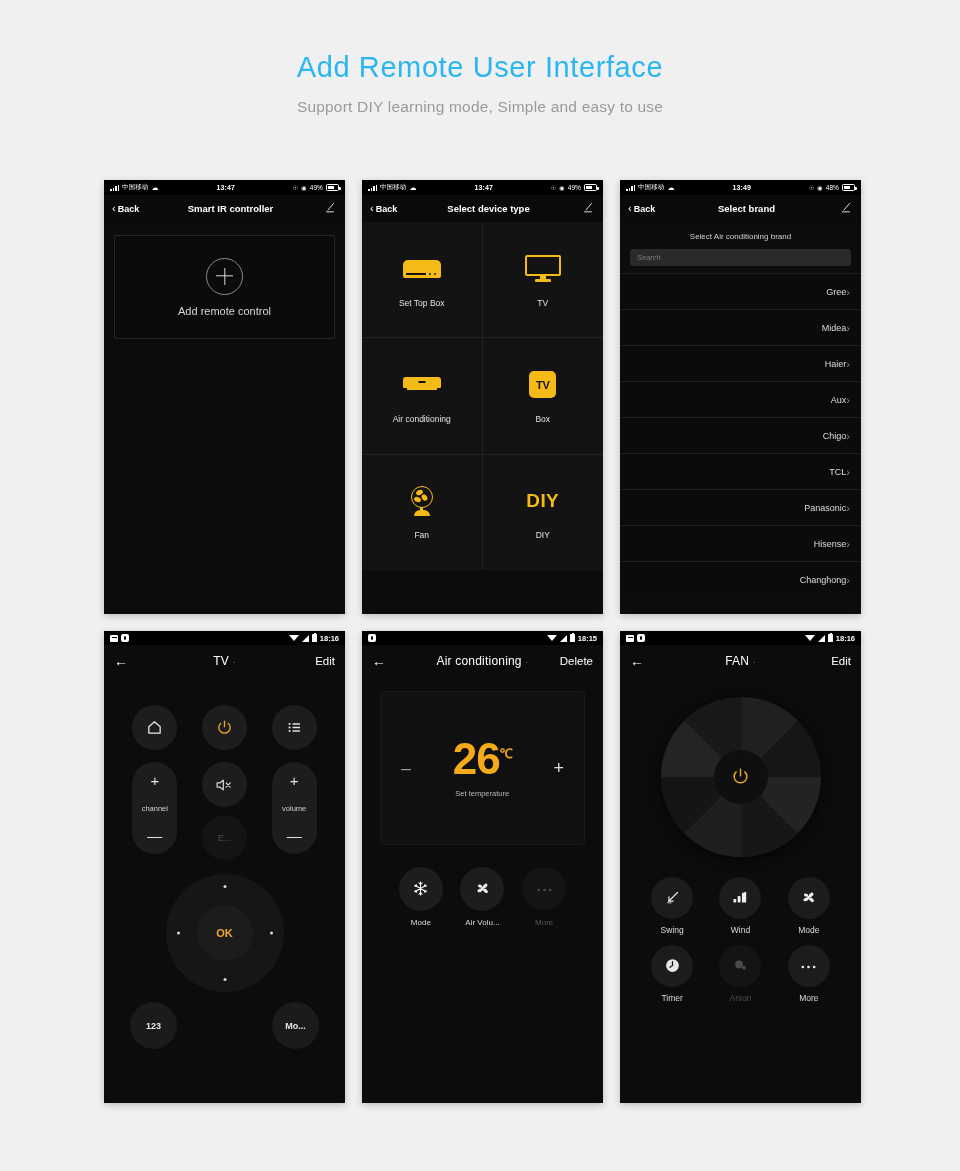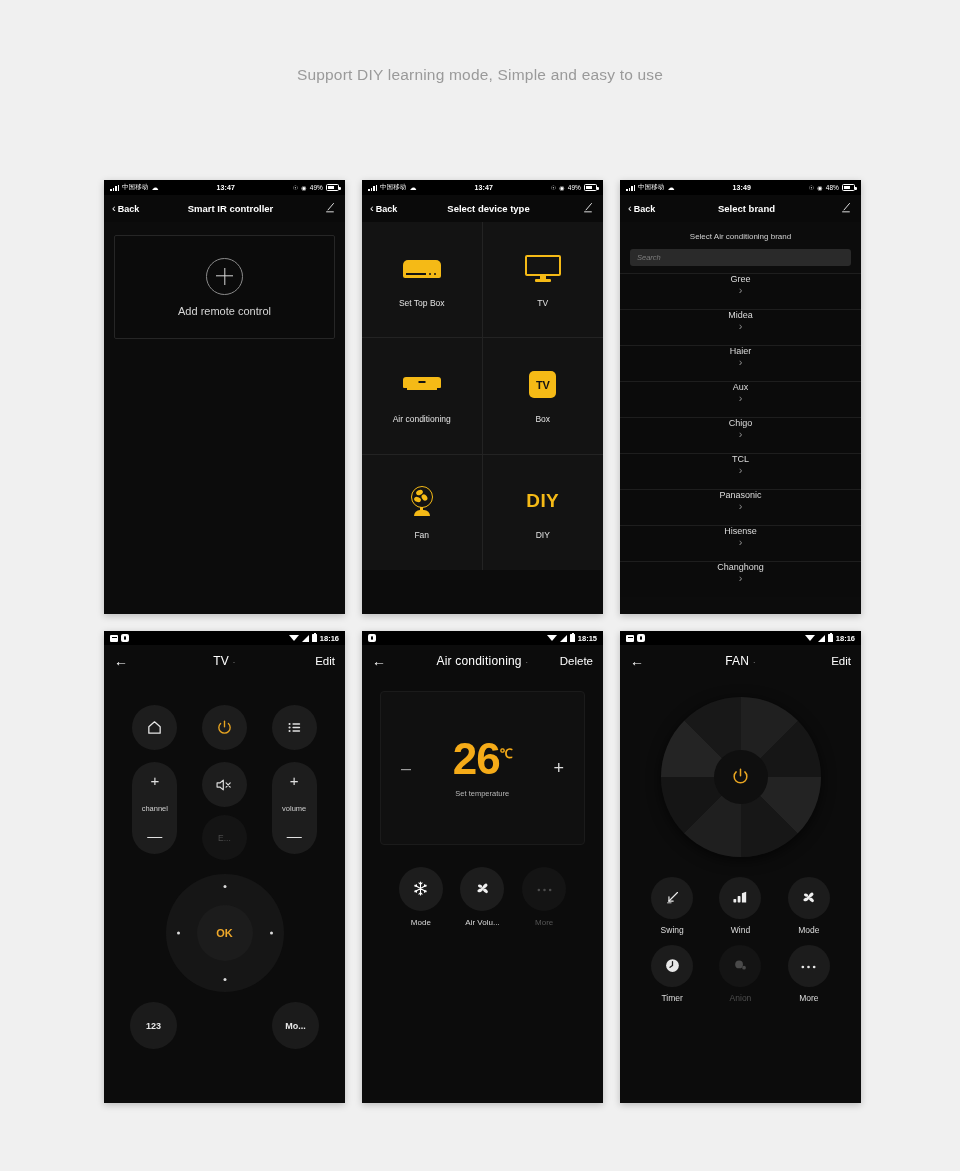--- a/index.html
+++ b/index.html
@@ -159,23 +159,23 @@
   
   .brand-sub { text-align:center; font-size:8px; color:#d0d0d0; padding: 10px 0 8px; background:#0c0c0c;}
   .search-wrap { padding: 0 10px 7px; background:#0c0c0c;font-style:italic; }
   .search-box {
     background:#2a2a2a; border-radius:3px; height:17px;
     display:flex; align-items:center; padding:0 7px;
     font-size:7.5px; color:#7c7c7c;
   }
   .brand-list { background:#0b0b0b; }
   .brand-row {
-    height: 36px; display:flex; align-items:center; justify-content:flex-start;
+    height: 36px; display:flex; align-items:center; justify-content:flex-end;
     padding: 0 11px; border-top:1px solid #1e1e1e;
-    font-size: 9px; color:#dcdcdc;flex-direction:column;
+    font-size: 9px; color:#dcdcdc;
   }
   .brand-row .chev { color:#8a8a8a; font-size:11px; }
 
   
   .and-status {
     height: 14px; background:#000; color:#fff; display:flex; align-items:center;
     padding: 0 6px; font-size: 7.5px; font-weight:700;
   }
   .and-left { display:flex; gap:3px; align-items:center; }
   .and-right { margin-left:auto; display:flex; gap:3px; align-items:center; }
@@ -302,20 +302,21 @@
   .fg-item .circ.dim { background:#141414; }
   .fg-item .lab { font-size:8.5px; color:#dcdcdc; }
   .fg-item .lab.dim { color:#4e4e4e; }
 </style>
 </head>
 <body>
 
 <div class="page">
 
   <div class="hdr">
+    <div class="hdr-title">Add Remote  User Interface</div>
     <div class="hdr-sub">Support DIY learning mode, Simple and easy to use</div>
   </div>
 
   <div class="grid">
 
     <div class="phone tall">
       <div class="ios-status">
         <div class="ios-left">
           <span class="sig-bars">
               <i></i>

